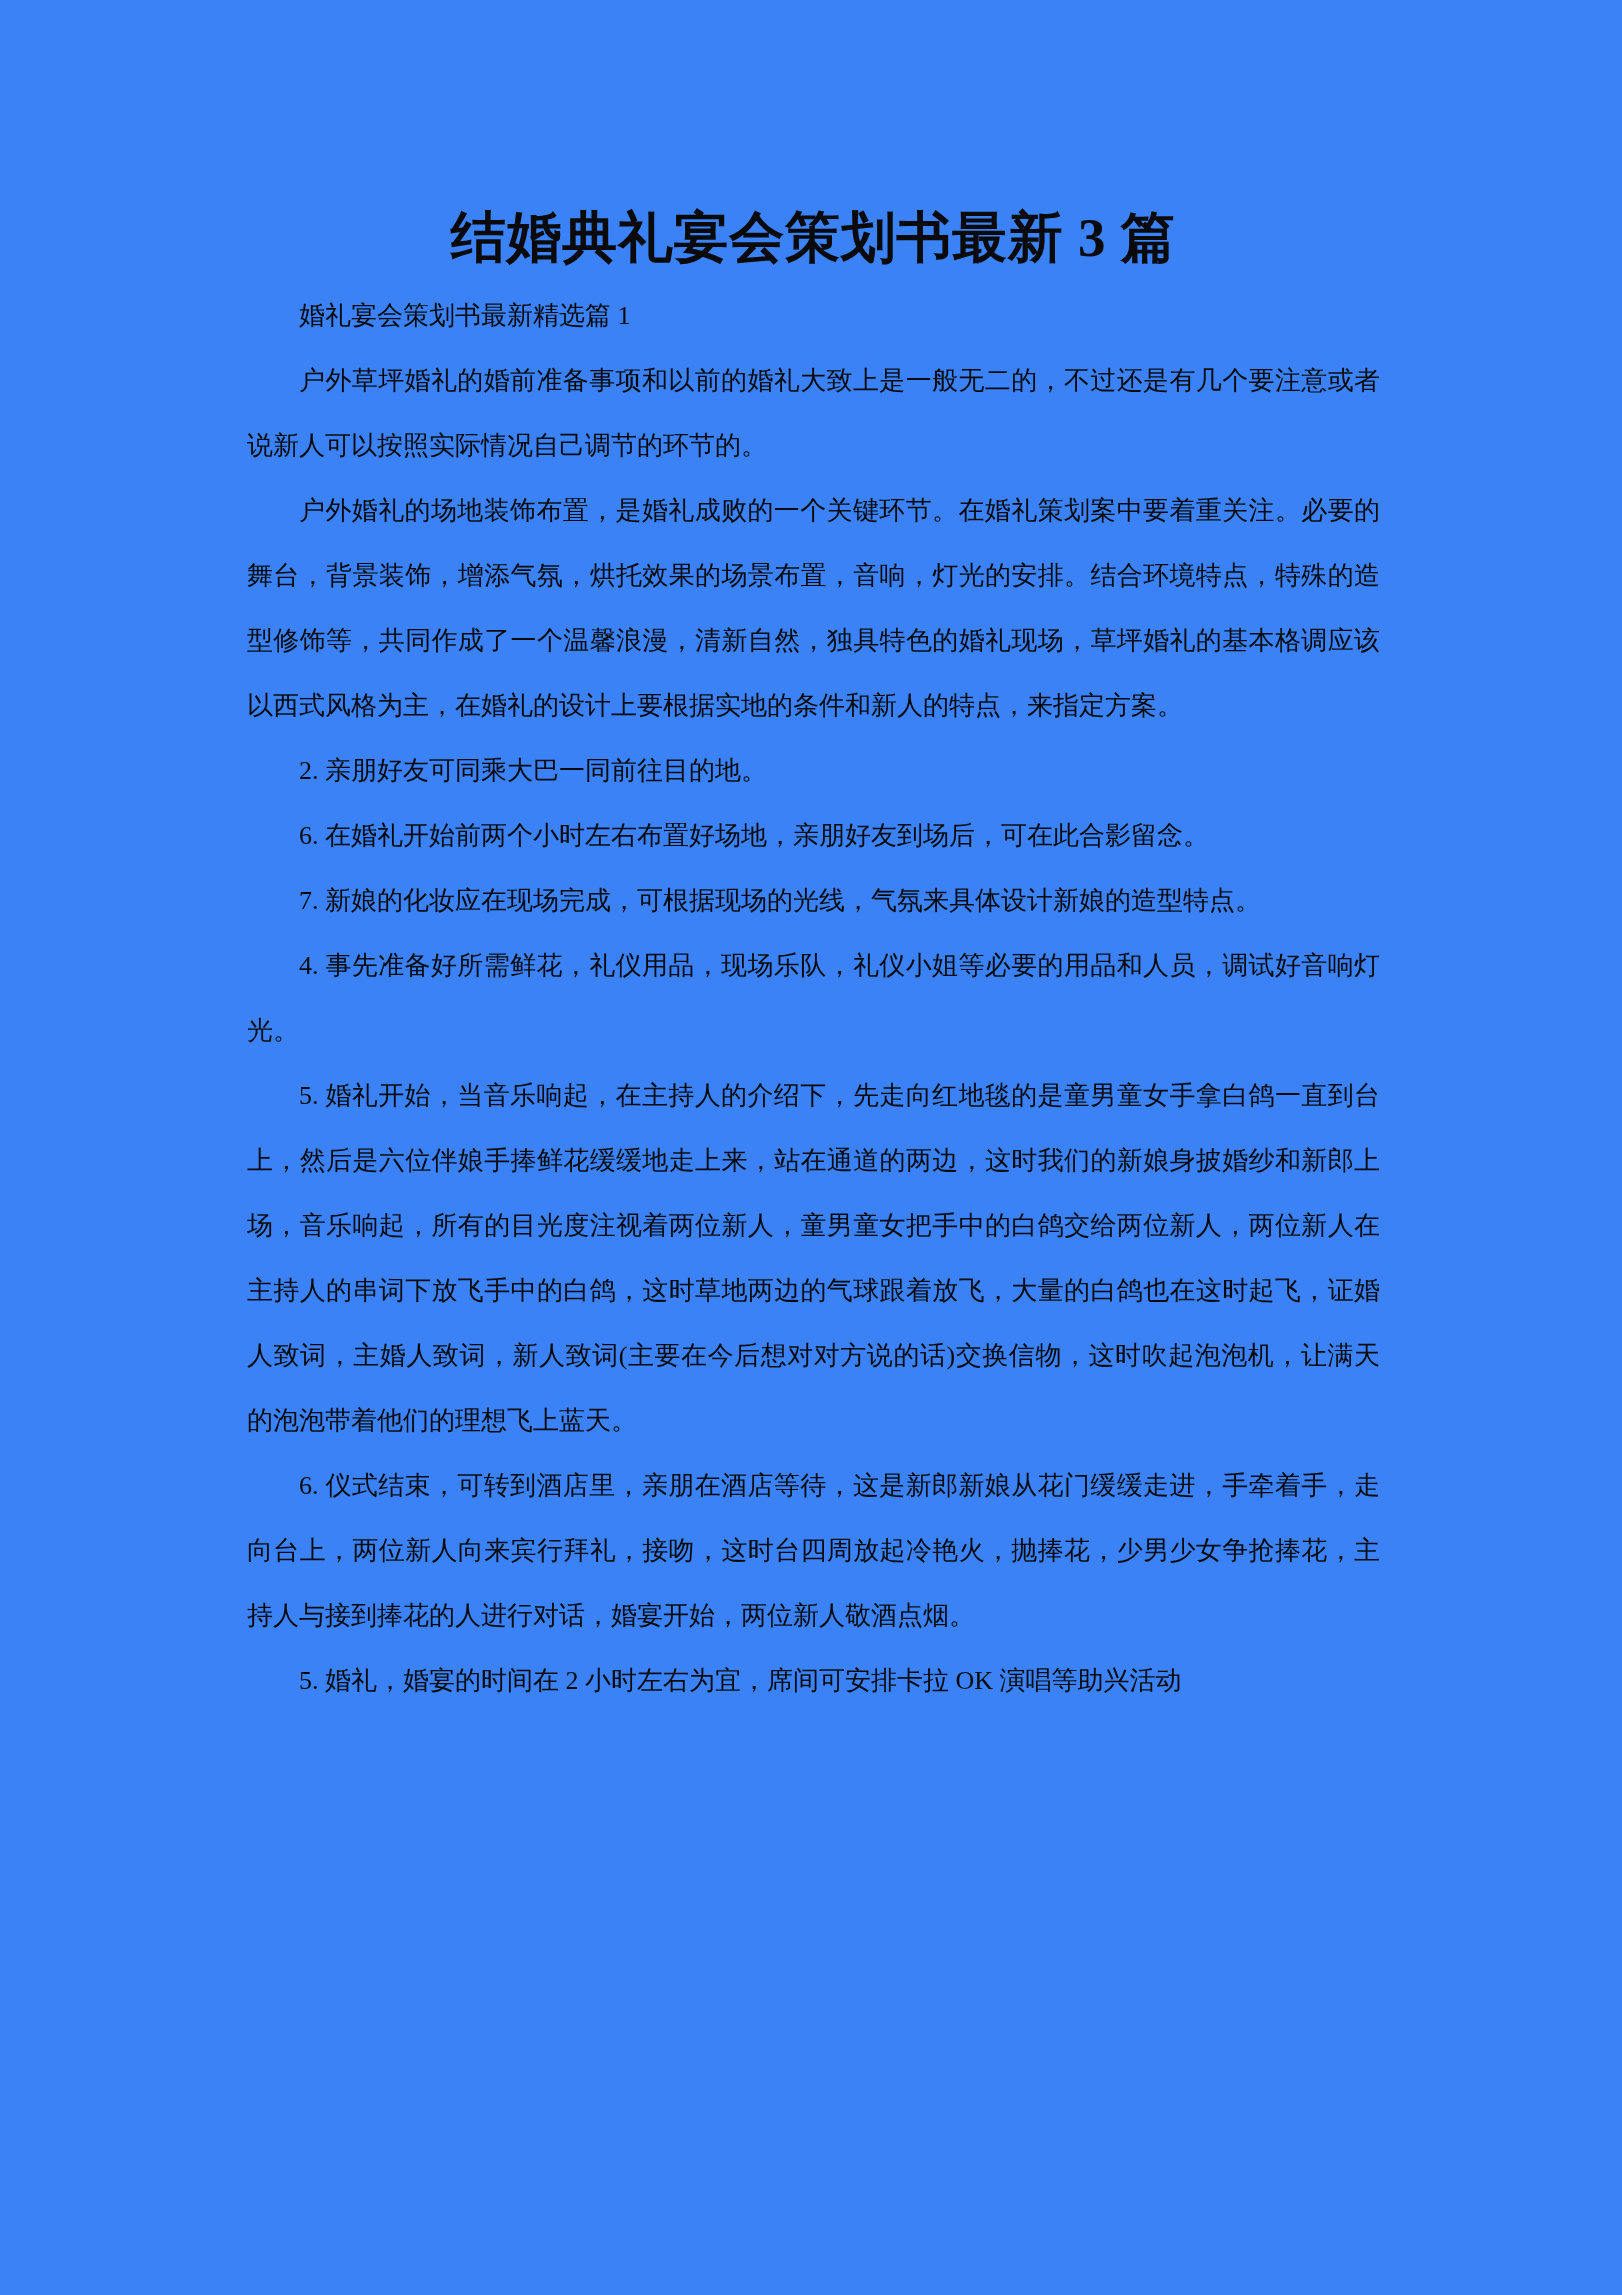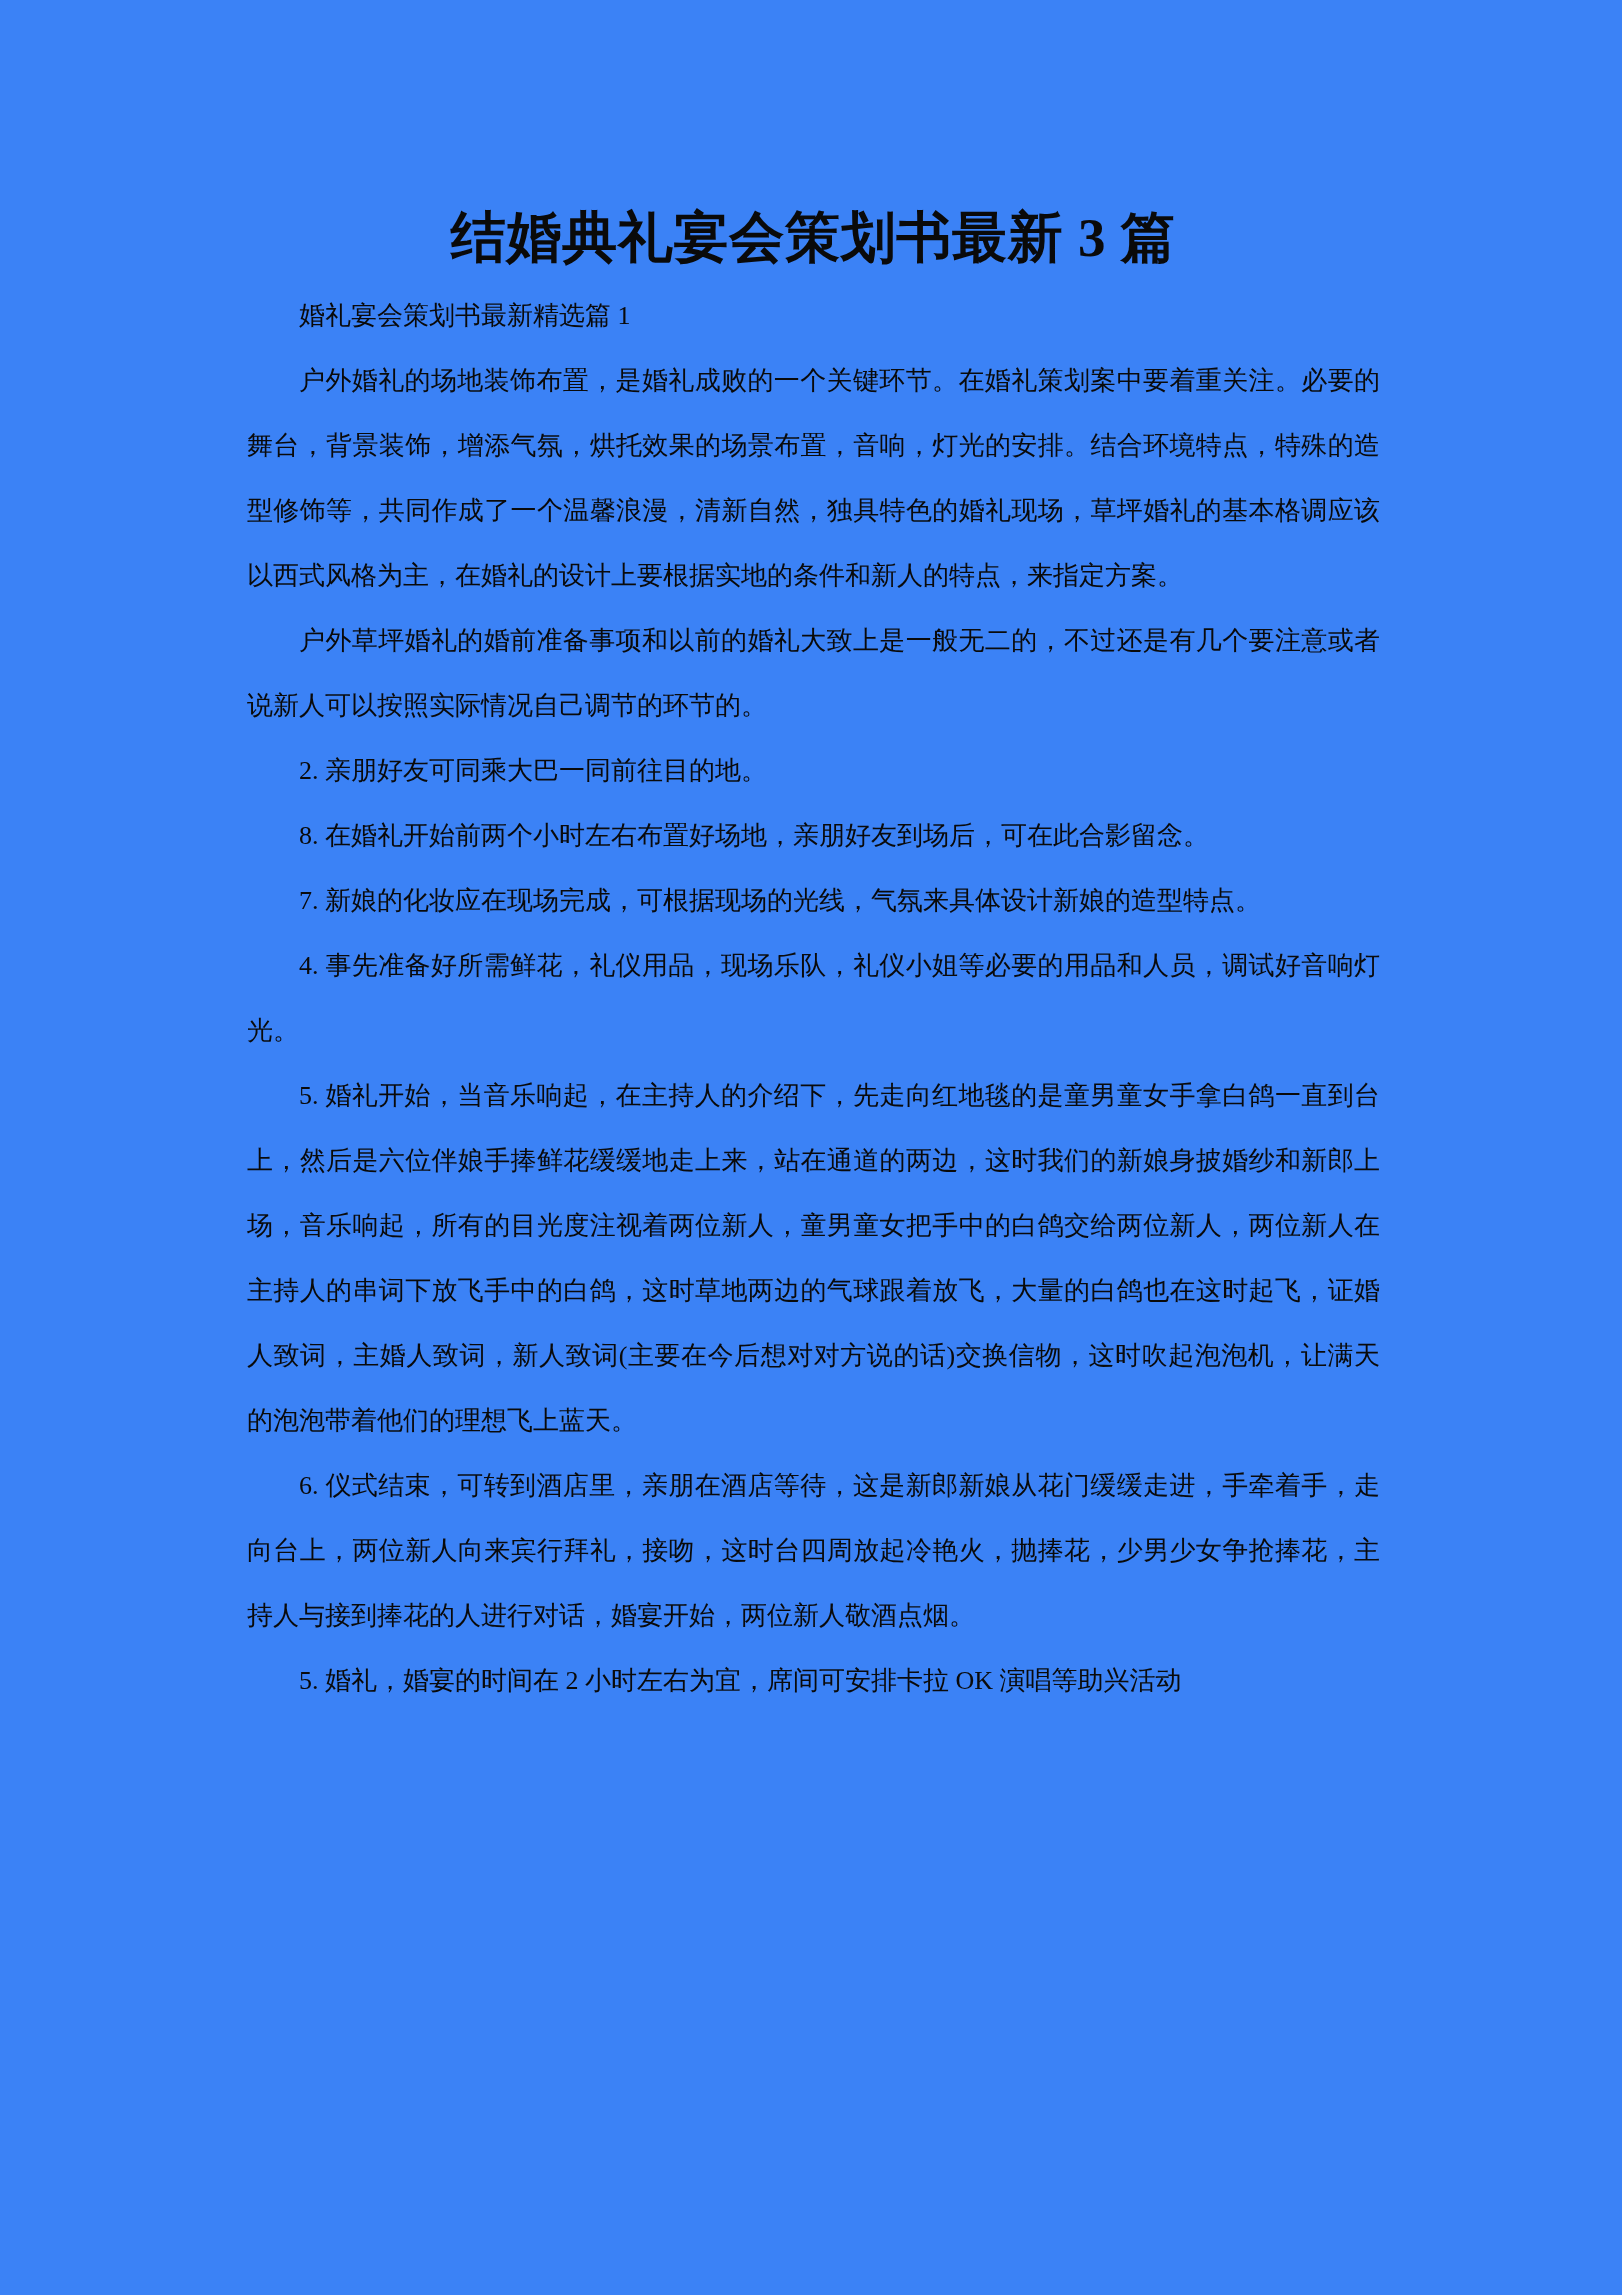--- a/index.html
+++ b/index.html
@@ -46,24 +46,24 @@
   }
 </style>
 </head>
 <body>
 
 <div class="page">
   <div class="content">
     <h1 class="doc-title">结婚典礼宴会策划书最新 3 篇</h1>
     <div class="doc-body">
       <p>婚礼宴会策划书最新精选篇 1</p>
+      <p>户外草坪婚礼的婚前准备事项和以前的婚礼大致上是一般无二的，不过还是有几个要注意或者说新人可以按照实际情况自己调节的环节的。</p>
       <p>户外婚礼的场地装饰布置，是婚礼成败的一个关键环节。在婚礼策划案中要着重关注。必要的舞台，背景装饰，增添气氛，烘托效果的场景布置，音响，灯光的安排。结合环境特点，特殊的造型修饰等，共同作成了一个温馨浪漫，清新自然，独具特色的婚礼现场，草坪婚礼的基本格调应该以西式风格为主，在婚礼的设计上要根据实地的条件和新人的特点，来指定方案。</p>
-      <p>户外草坪婚礼的婚前准备事项和以前的婚礼大致上是一般无二的，不过还是有几个要注意或者说新人可以按照实际情况自己调节的环节的。</p>
       <p>2. 亲朋好友可同乘大巴一同前往目的地。</p>
-      <p>8. 在婚礼开始前两个小时左右布置好场地，亲朋好友到场后，可在此合影留念。</p>
+      <p>6. 在婚礼开始前两个小时左右布置好场地，亲朋好友到场后，可在此合影留念。</p>
       <p>7. 新娘的化妆应在现场完成，可根据现场的光线，气氛来具体设计新娘的造型特点。</p>
       <p>4. 事先准备好所需鲜花，礼仪用品，现场乐队，礼仪小姐等必要的用品和人员，调试好音响灯光。</p>
       <p>5. 婚礼开始，当音乐响起，在主持人的介绍下，先走向红地毯的是童男童女手拿白鸽一直到台上，然后是六位伴娘手捧鲜花缓缓地走上来，站在通道的两边，这时我们的新娘身披婚纱和新郎上场，音乐响起，所有的目光度注视着两位新人，童男童女把手中的白鸽交给两位新人，两位新人在主持人的串词下放飞手中的白鸽，这时草地两边的气球跟着放飞，大量的白鸽也在这时起飞，证婚人致词，主婚人致词，新人致词(主要在今后想对对方说的话)交换信物，这时吹起泡泡机，让满天的泡泡带着他们的理想飞上蓝天。</p>
       <p>6. 仪式结束，可转到酒店里，亲朋在酒店等待，这是新郎新娘从花门缓缓走进，手牵着手，走向台上，两位新人向来宾行拜礼，接吻，这时台四周放起冷艳火，抛捧花，少男少女争抢捧花，主持人与接到捧花的人进行对话，婚宴开始，两位新人敬酒点烟。</p>
       <p>5. 婚礼，婚宴的时间在 2 小时左右为宜，席间可安排卡拉 OK 演唱等助兴活动</p>
     </div>
   </div>
 </div>
 
 

